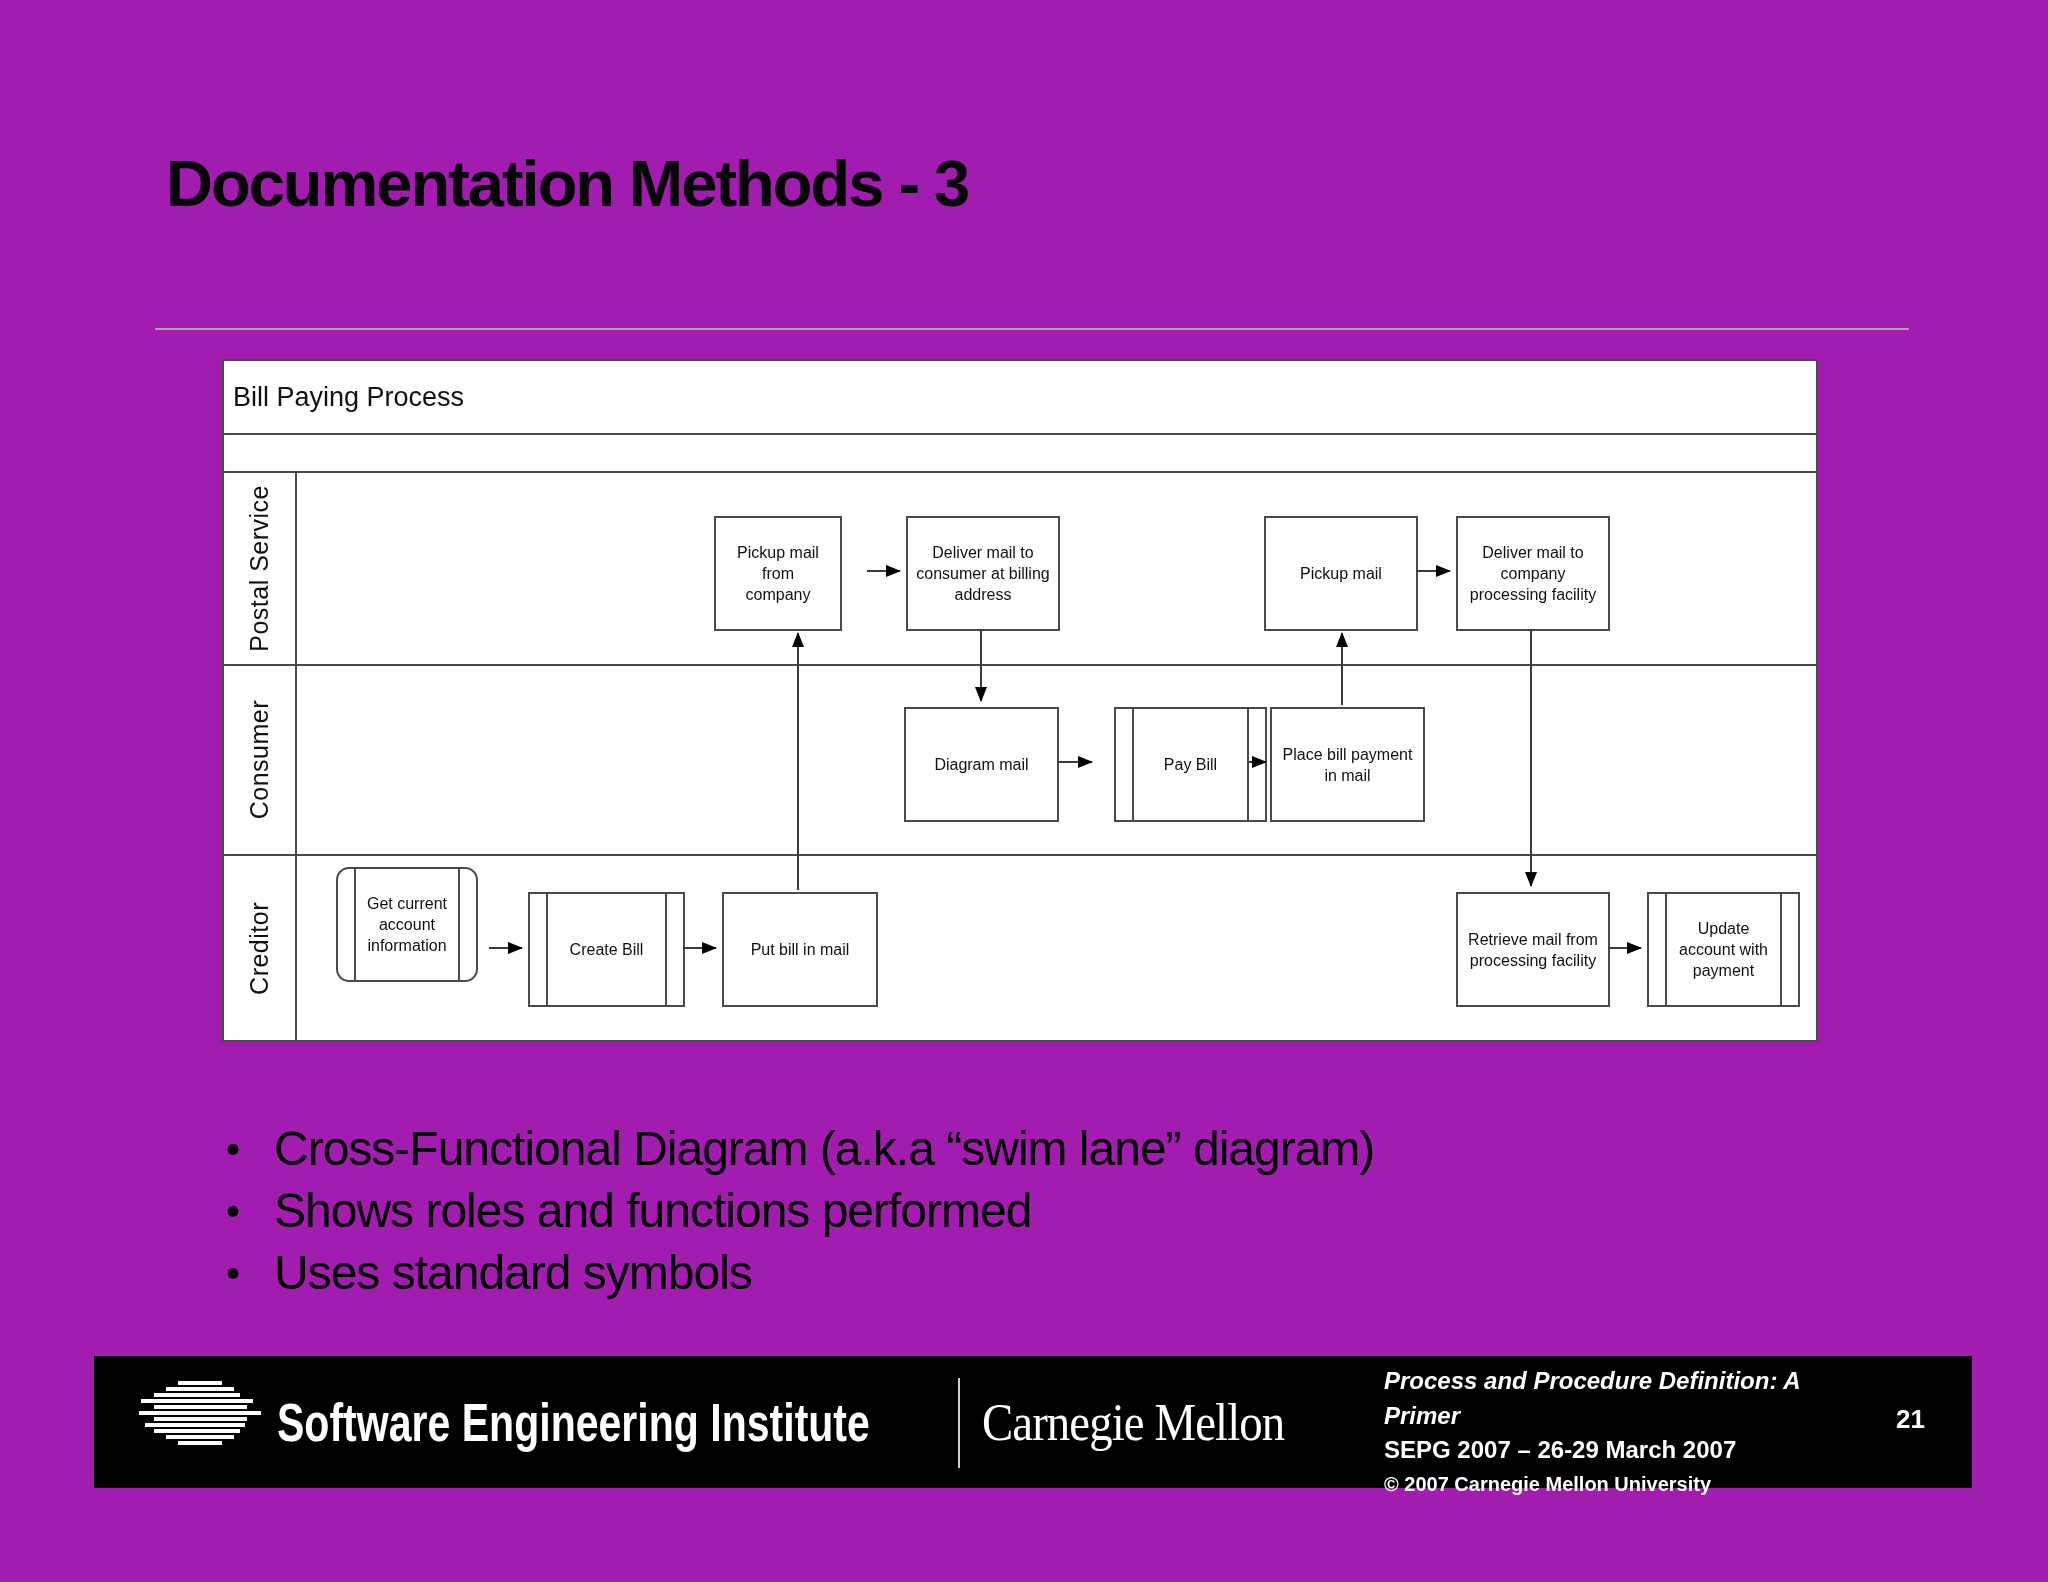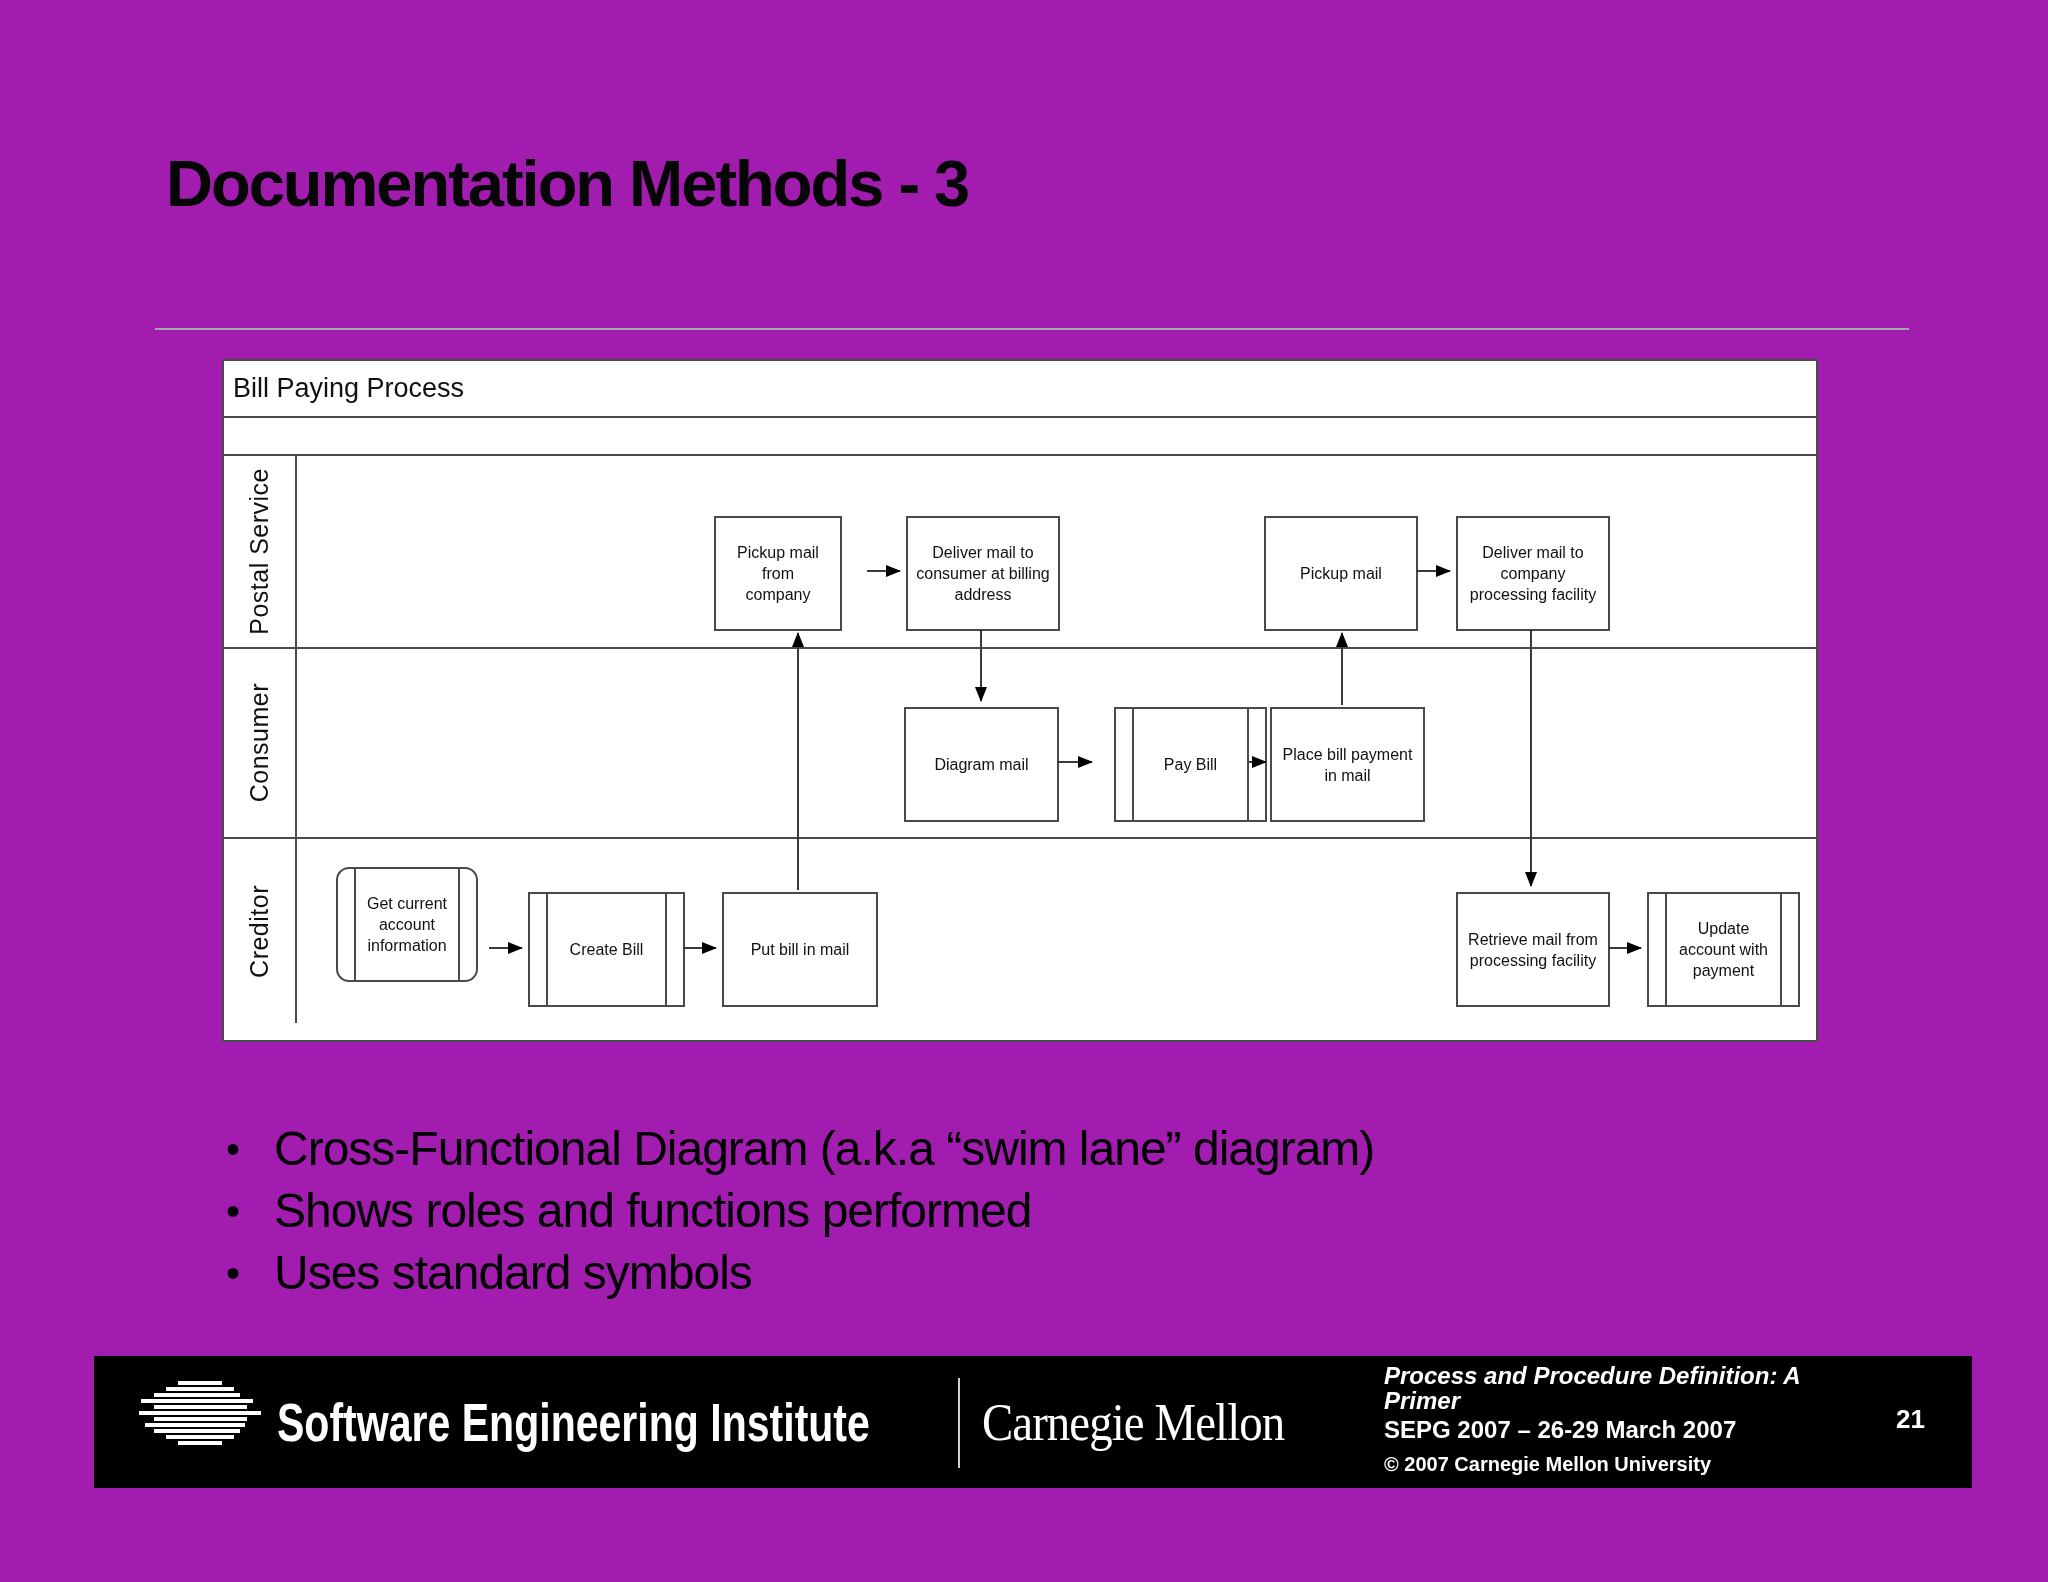--- a/index.html
+++ b/index.html
@@ -7,21 +7,21 @@
          font-family:"Liberation Sans","DejaVu Sans",sans-serif;color:#0a0a0a;}
 
   
   .page-title{position:absolute;left:166px;top:146px;margin:0;font-size:65px;font-weight:bold;
               letter-spacing:-2px;color:#050505;white-space:nowrap;}
   .title-rule{position:absolute;left:155px;top:328px;width:1754px;height:2px;background:#a8a8a8;}
 
   
   .diagram{position:absolute;left:222px;top:359px;width:1596px;height:683px;
            border:2px solid #4a4a4a;box-sizing:border-box;background:#fff;}
-  .dg-title-row{height:57px;border-bottom:2px solid #4a4a4a;box-sizing:border-box;
+  .dg-title-row{height:74px;border-bottom:2px solid #4a4a4a;box-sizing:border-box;
                 display:flex;align-items:center;padding-left:9px;font-size:27px;color:#111;}
   .dg-spacer{height:38px;border-bottom:2px solid #4a4a4a;box-sizing:border-box;}
   .lane{display:flex;box-sizing:border-box;}
   .lane-a{height:193px;border-bottom:2px solid #4a4a4a;}
   .lane-b{height:190px;border-bottom:2px solid #4a4a4a;}
   .lane-c{height:184px;}
   .lane-label{width:73px;border-right:2px solid #4a4a4a;box-sizing:border-box;
               display:flex;align-items:center;justify-content:center;}
   .lane-label span{writing-mode:vertical-rl;transform:rotate(180deg);font-size:25px;color:#111;
                    letter-spacing:0.5px;white-space:nowrap;}
@@ -45,21 +45,21 @@
   
   .footer{position:absolute;left:94px;top:1356px;width:1878px;height:132px;background:#000;color:#fff;}
   .sei-logo{position:absolute;left:45px;top:25px;}
   .sei-name{position:absolute;left:183px;top:50%;transform:translateY(-50%) scaleX(0.76);
             transform-origin:left center;font-size:54px;font-weight:bold;white-space:nowrap;}
   .footer-divider{position:absolute;left:864px;top:22px;width:2px;height:90px;background:#cfcfcf;}
   .cmu{position:absolute;left:888px;top:50%;transform:translateY(-50%) scaleX(0.9);
        transform-origin:left center;font-family:"Liberation Serif","DejaVu Serif",serif;
        font-size:52px;letter-spacing:-1px;white-space:nowrap;}
   .footer-info{position:absolute;left:1290px;top:7px;width:445px;}
-  .info-title{font-size:24px;font-weight:bold;font-style:italic;line-height:25px;}
+  .info-title{font-size:24px;font-weight:bold;font-style:italic;line-height:35px;}
   .info-event{font-size:24px;font-weight:bold;line-height:31px;margin-top:1px;}
   .info-copy{font-size:20px;font-weight:bold;margin-top:8px;}
   .page-num{position:absolute;left:1802px;top:48px;font-size:26px;font-weight:bold;}
 </style>
 </head>
 <body>
 
 <div class="slide">
 
   <h1 class="page-title">Documentation Methods - 3</h1>

